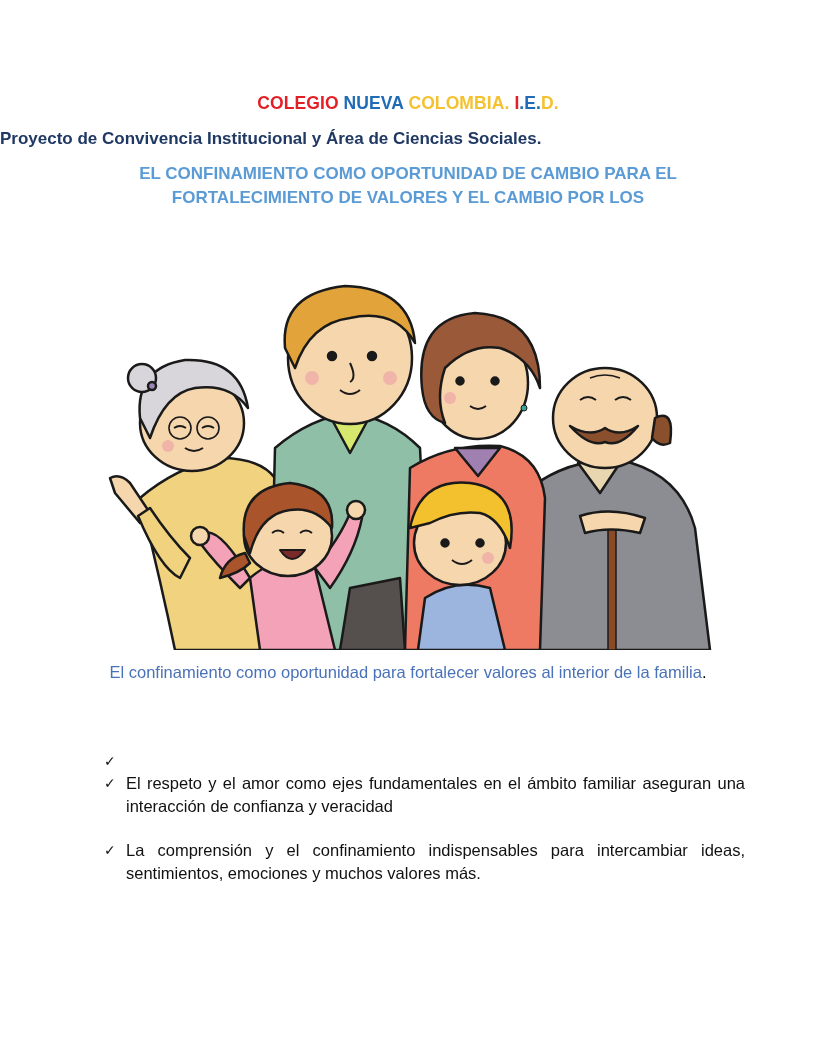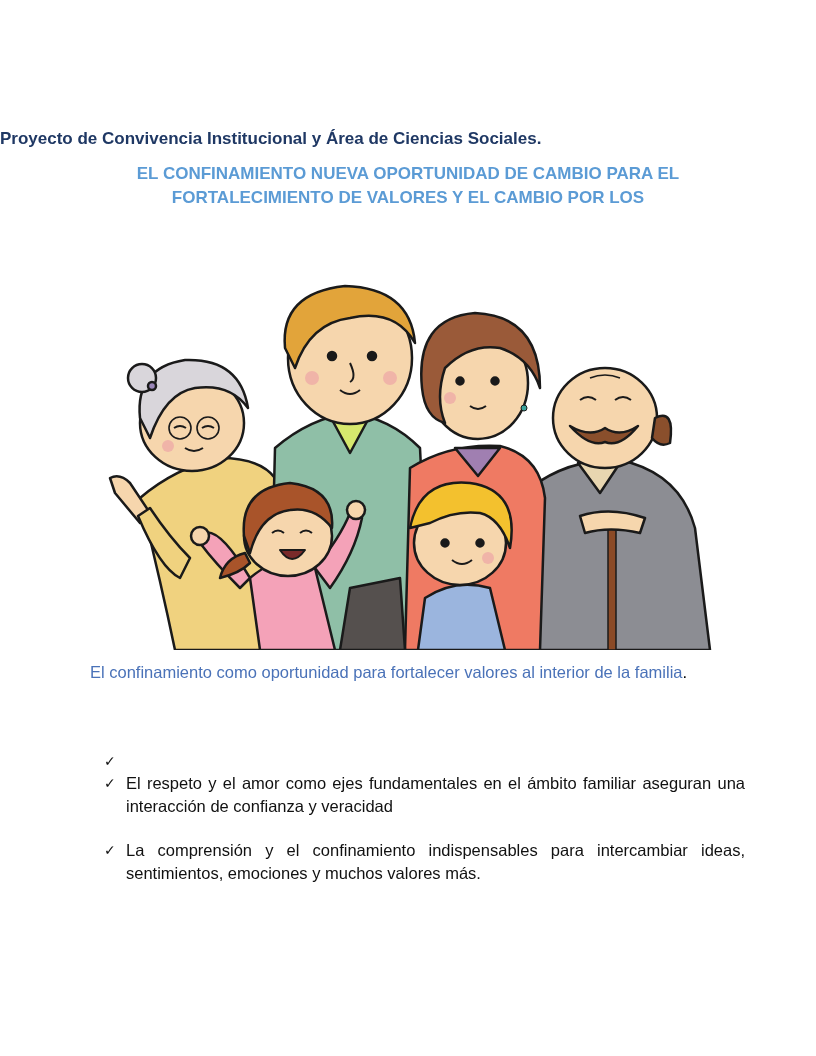--- a/index.html
+++ b/index.html
@@ -2,36 +2,39 @@
 <html><head>
 <meta charset="utf-8">
 <style>
   html, body { margin: 0; padding: 0; background: #ffffff; }
   body { width: 816px; height: 1056px; position: relative; overflow: hidden; font-family: "Liberation Sans", sans-serif; }
   .page { position: absolute; inset: 0; }
   .title { position: absolute; top: 93px; left: 0; width: 816px; text-align: center; font-weight: bold; font-size: 17.5px; letter-spacing: 0.1px; }
   .subtitle { position: absolute; top: 129px; left: 0; width: 816px; font-weight: bold; font-size: 17px; color: #1f3864; }
   .heading { position: absolute; top: 162px; left: 100px; width: 616px; text-align: center; font-weight: bold; font-size: 17px; line-height: 23.5px; color: #5b9bd5; }
   .figure { position: absolute; top: 278px; left: 100px; width: 622px; height: 374px; }
-  .caption { position: absolute; top: 661px; left: 90px; width: 636px; text-align: left; font-size: 16.5px; line-height: 23px; color: #4a72b8; }
+  .caption { position: absolute; top: 661px; left: 90px; width: 636px; text-align: center; font-size: 16.5px; line-height: 23px; color: #4a72b8; }
   .caption .dot { color: #000; }
   .list { position: absolute; top: 750px; left: 104px; width: 641px; margin: 0; padding: 0; list-style: none; }
   .list li { position: relative; padding-left: 22px; font-size: 16.5px; line-height: 22.5px; color: #111; text-align: justify; margin-bottom: 22px; font-family: "Liberation Sans Narrow", "Liberation Sans", sans-serif; }
   .list li .check { position: absolute; left: 0; top: 0; font-family: "DejaVu Sans", sans-serif; font-size: 14px; }
 </style>
 </head>
 <body>
 
 <div class="page">
 
+  <div class="title">
+    <span style="color:#e31e24">COLEGIO </span><span style="color:#1f6bb5">NUEVA </span><span style="color:#f5c12e">COLOMBIA. </span><span style="color:#e31e24">I</span><span style="color:#1f6bb5">.E.</span><span style="color:#f5c12e">D.</span>
+  </div>
 
   <div class="subtitle">Proyecto de Convivencia Institucional y Área de Ciencias Sociales.</div>
 
   <div class="heading">
-    <div>EL CONFINAMIENTO NUEVA OPORTUNIDAD DE CAMBIO PARA EL</div>
+    <div>EL CONFINAMIENTO COMO OPORTUNIDAD DE CAMBIO PARA EL</div>
     <div>FORTALECIMIENTO DE VALORES Y EL CAMBIO POR LOS</div>
   </div>
 
   <svg class="figure" viewBox="0 0 622 374" xmlns="http://www.w3.org/2000/svg">
     <defs>
       <clipPath id="cut">
           <rect x="0" y="0" width="622" height="372"></rect>
         </clipPath>
     </defs>
     <g clip-path="url(#cut)" stroke="#1a1a1a" stroke-width="2.5" stroke-linejoin="round">

